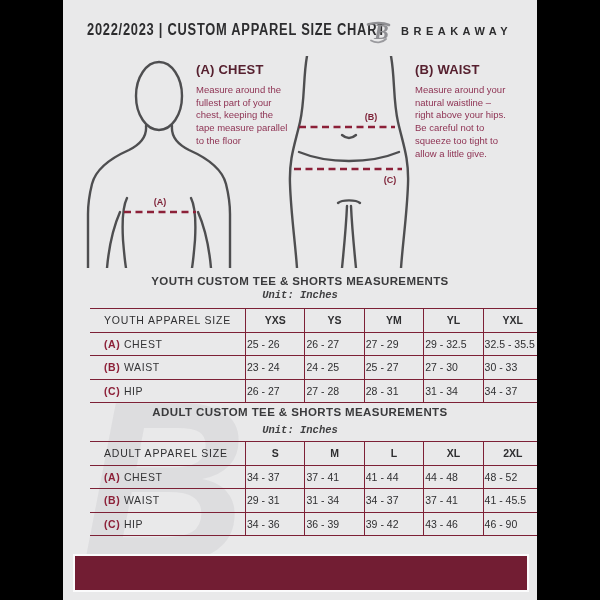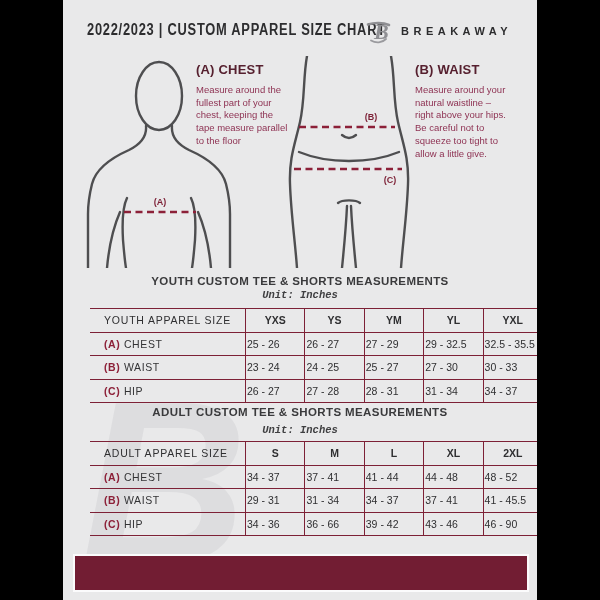--- a/index.html
+++ b/index.html
@@ -184,21 +184,21 @@
         <td class="lbl"><span class="key">(B)</span> <span class="rowname">WAIST</span></td>
         <td class="val">29 - 31</td>
         <td class="val">31 - 34</td>
         <td class="val">34 - 37</td>
         <td class="val">37 - 41</td>
         <td class="val">41 - 45.5</td>
       </tr>
       <tr>
         <td class="lbl"><span class="key">(C)</span> <span class="rowname">HIP</span></td>
         <td class="val">34 - 36</td>
-        <td class="val">36 - 66</td>
+        <td class="val">36 - 39</td>
         <td class="val">39 - 42</td>
         <td class="val">43 - 46</td>
         <td class="val">46 - 90</td>
       </tr>
     </tbody>
       </table>
 
     <div class="footer-bar"></div>
   </div>
 

